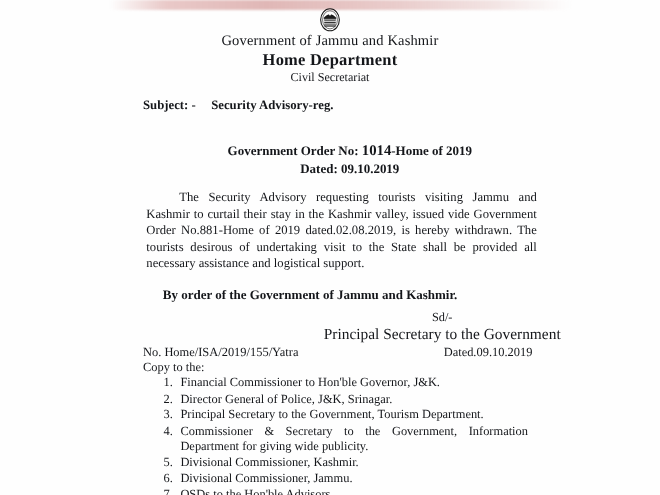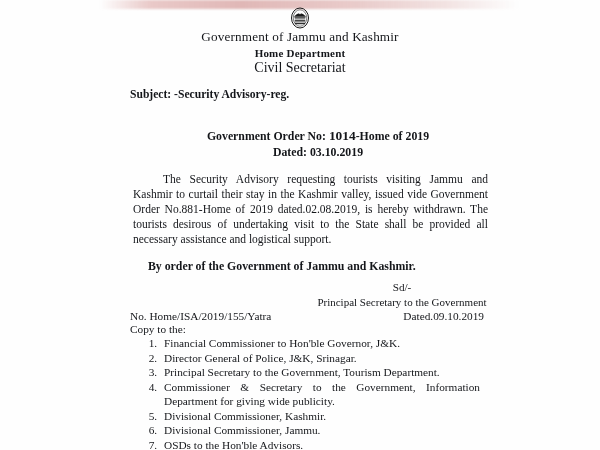--- a/index.html
+++ b/index.html
@@ -51,35 +51,35 @@
   }
   .hdr {
     text-align: center;
     line-height: 1.12;
   }
   .hdr-line1 {
     font-size: 13.2px;
     letter-spacing: 0.15px;
   }
   .hdr-line2 {
-    font-size: 11px;
+    font-size: 15px;
     font-weight: bold;
     margin-top: 2px;
     letter-spacing: 0.2px;
   }
   .hdr-line3 {
-    font-size: 14px;
+    font-size: 11px;
     margin-top: 1px;
   }
   .subject-row {
     margin: 12px 0 0 130px;
     font-size: 11.6px;
     font-weight: bold;
   }
-  .subject-label { }
+  .subject-label { margin-right: 14px; }
   .order-block {
     text-align: center;
     margin-top: 26px;
     font-weight: bold;
     font-size: 11.8px;
     line-height: 1.35;
     padding-left: 36px;
   }
   .order-no-big { font-size: 13.4px; }
   .body-para {
@@ -96,21 +96,21 @@
   }
   .sign-block {
     margin-top: 6px;
     text-align: center;
     padding-left: 204px;
     line-height: 1.30;
     font-size: 11.3px;
   }
   .sd { font-size: 11.2px; }
   .signer { font-weight: bold; font-size: 11.6px; }
-  .designation { font-size: 11px; font-family: Liberation Serif, serif; }
+  .designation { font-size: 14px; font-family: Liberation Serif, serif; }
   .ref-row {
     margin: 1px 0 0 0;
     padding: 0 116px 0 130px;
     display: flex;
     justify-content: space-between;
     font-size: 11.3px;
   }
   .copyto {
     margin: 1px 0 0 130px;
     font-size: 11.3px;
@@ -162,21 +162,21 @@
 
     <div class="subject-row">
       <span class="subject-label">Subject: -</span><span>Security Advisory-reg.</span>
     </div>
 
     <div class="order-block">
       <div>
         <span>Government Order No:</span>
         <span class="order-no-big">1014</span><span>-Home of 2019</span>
       </div>
-      <div>Dated: 03.10.2019</div>
+      <div>Dated: 09.10.2019</div>
     </div>
 
     <div class="body-para">The Security Advisory requesting tourists visiting Jammu and Kashmir to curtail their stay in the Kashmir valley, issued vide Government Order No.881-Home of 2019 dated.02.08.2019, is hereby withdrawn. The tourists desirous of undertaking visit to the State shall be provided all necessary assistance and logistical support.</div>
 
     <div class="byorder">By order of the Government of Jammu and Kashmir.</div>
 
     <div class="sign-block">
       <div class="sd">Sd/-</div>
       <div class="designation">Principal Secretary to the Government</div>
     </div>

